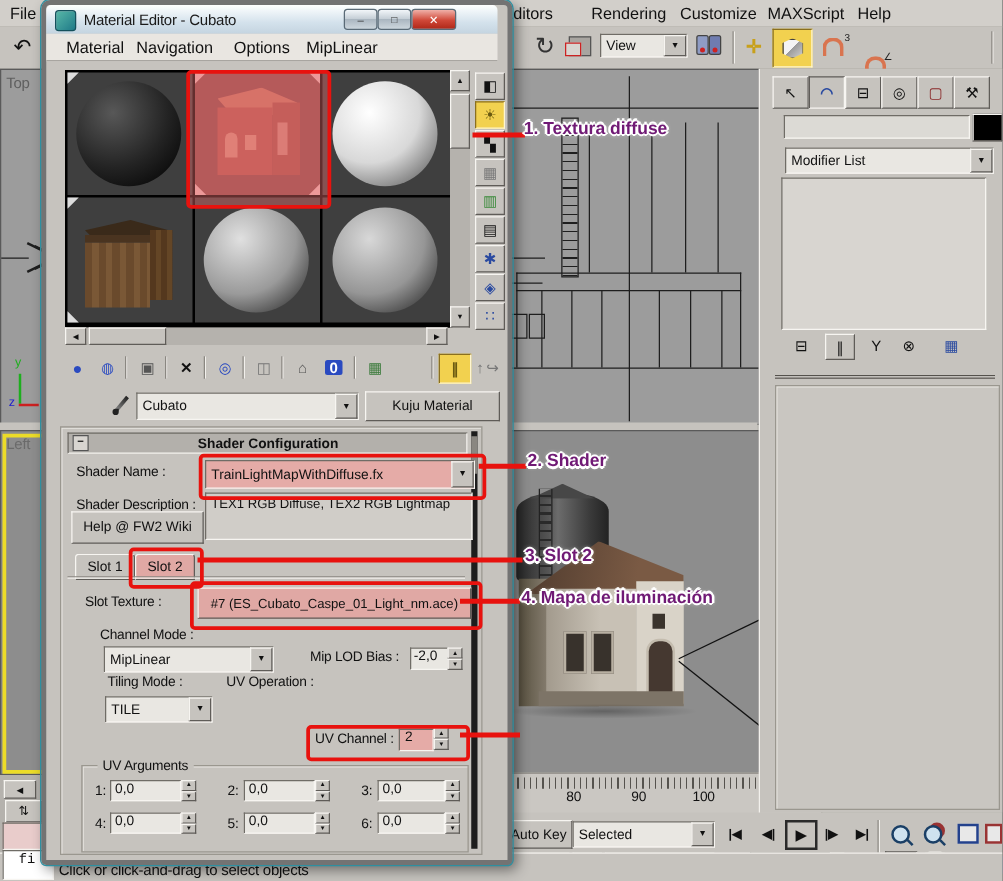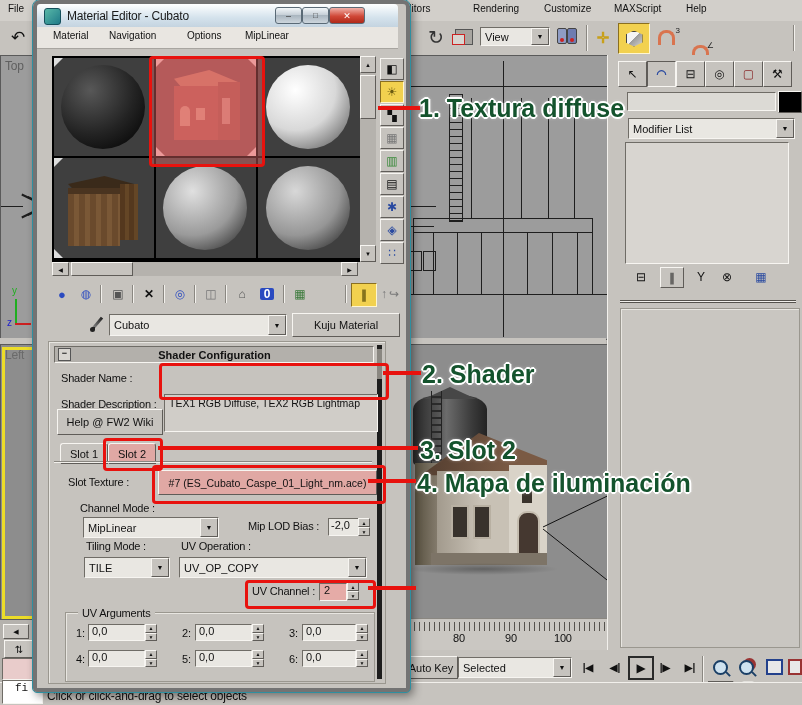--- a/index.html
+++ b/index.html
@@ -7,35 +7,35 @@
         font-family:"Liberation Sans",sans-serif;font-size:11px;color:#111;
         overflow:hidden;-webkit-font-smoothing:none;}
   .abs{position:absolute;}
   .raised{border:1px solid;border-color:#f7f5f1 #5f5c58 #5f5c58 #f7f5f1;background:#c6c3be;}
   .sunken{border:1px solid;border-color:#6f6c66 #f7f5f1 #f7f5f1 #6f6c66;background:#cdcac5;}
   .wsunken{border:1px solid;border-color:#6f6c66 #f7f5f1 #f7f5f1 #6f6c66;background:#e9e7e2;}
   .btn{display:flex;align-items:center;justify-content:center;cursor:default;}
   .ico{font-size:12px;line-height:1;}
   .sep{width:1px;background:#8a8781;border-right:1px solid #f2f0ec;}
   .lbl{white-space:nowrap;letter-spacing:-0.2px;}
-  .menu-item{padding:2px 6px;white-space:nowrap;font-size:10px;}
+  .menu-item{padding:2px 6px;white-space:nowrap;font-size:13px;}
   .vp{background:#9c9c9c;}
   .wl{position:absolute;background:#1e1e1e;}
   .sphere{position:absolute;border-radius:50%;}
   .tri{position:absolute;width:0;height:0;border-style:solid;}
   .combo{display:flex;align-items:center;}
   .combo .cv{flex:1;padding:1px 4px;overflow:hidden;white-space:nowrap;}
   .combo .ca{width:16px;align-self:stretch;display:flex;align-items:center;justify-content:center;
              border:1px solid;border-color:#f7f5f1 #5f5c58 #5f5c58 #f7f5f1;background:#c6c3be;font-size:7px;}
   .spn{display:flex;flex-direction:column;width:12px;}
   .spn span{flex:1;display:flex;align-items:center;justify-content:center;font-size:5px;
             border:1px solid;border-color:#f7f5f1 #5f5c58 #5f5c58 #f7f5f1;background:#c6c3be;}
   .yellow{background:#f2d14f !important;border-color:#8a6f1f #fff6d0 #fff6d0 #8a6f1f !important;}
   .pressed{border-color:#5f5c58 #f7f5f1 #f7f5f1 #5f5c58 !important;}
-  .ann-text{position:absolute;z-index:60;font-size:25px;font-weight:bold;color:#14532d;white-space:nowrap;
+  .ann-text{position:absolute;z-index:60;font-size:14px;font-weight:bold;color:#701a75;white-space:nowrap;
     text-shadow:-2px 0 0 #fff,2px 0 0 #fff,0 -2px 0 #fff,0 2px 0 #fff,
                 -1px -1px 0 #fff,1px -1px 0 #fff,-1px 1px 0 #fff,1px 1px 0 #fff,0 0 4px #fff;}
   .ann-line{position:absolute;z-index:55;height:4px;background:#e8120e;}
   .redbox{position:absolute;border:3px solid #e8120e;border-radius:4px;z-index:40;}
   .redfill{background:rgba(236,110,110,0.42);}
   .winbtn{border:1px solid #5a6a76;border-radius:3px;background:linear-gradient(#f2f6f9,#c2ccd4 50%,#aab6c0 50%,#cdd6dd);
           display:flex;align-items:center;justify-content:center;font-size:9px;color:#333;}
   .rollout-hdr{background:#b3b0ab;border:1px solid;border-color:#6f6c66 #f7f5f1 #f7f5f1 #6f6c66;
                display:flex;align-items:center;font-weight:bold;}
   .groupbox{border:1px solid #9a978f;box-shadow:inset 1px 1px 0 #e8e6e1;}
@@ -484,20 +484,24 @@
         <div style="margin-top:4px;height:30px;background:#8a8781;"></div>
       </div>
 
       <div class="abs rollout-hdr" style="left:5px;top:4px;width:318px;height:15px;">
         <span style="width:11px;height:11px;border:1px solid #555;background:#d8d5d0;font-size:9px;line-height:9px;text-align:center;margin:0 3px;">−</span>
         <span style="flex:1;text-align:center;margin-right:18px;">Shader Configuration</span>
       </div>
 
       <span class="abs lbl" style="left:12px;top:30px;">Shader Name :</span>
       <div class="redbox" style="left:110px;top:21px;width:224px;height:31px;"></div>
+      <div class="abs combo sunken" style="left:115px;top:26px;width:214px;height:21px;background:#e5aba7;">
+        <span class="cv">TrainLightMapWithDiffuse.fx</span>
+        <span class="ca">▼</span>
+      </div>
 
       <span class="abs lbl" style="left:12px;top:56px;text-align:center;">Shader Description :</span>
       <div class="abs sunken" style="left:115px;top:52px;width:214px;height:38px;background:#d0cdc8;padding:2px 4px;box-sizing:border-box;">
         <div style="font-size:10.5px;">TEX1 RGB Diffuse, TEX2 RGB Lightmap</div>
       </div>
       <div class="abs btn raised" style="left:8px;top:67px;width:104px;height:24px;">
         <span>Help @ FW2 Wiki</span>
       </div>
 
       <div class="abs btn raised" style="left:11px;top:101px;width:46px;height:19px;border-radius:3px 3px 0 0;">
@@ -524,24 +528,20 @@
       <div class="abs wsunken" style="left:279px;top:176px;width:29px;height:16px;"><span style="padding-left:2px;">-2,0</span></div>
       <div class="abs spn" style="left:309px;top:176px;height:18px;">
           <span>▲</span>
           <span>▼</span>
         </div>
 
       <span class="abs lbl" style="left:37px;top:198px;">Tiling Mode :</span>
       <span class="abs lbl" style="left:132px;top:198px;">UV Operation :</span>
       <div class="abs combo wsunken" style="left:35px;top:215px;width:84px;height:19px;">
         <span class="cv">TILE</span>
-        <span class="ca">▼</span>
-      </div>
-      <div class="abs combo wsunken" style="left:130px;top:215px;width:186px;height:19px;">
-        <span class="cv">UV_OP_COPY</span>
         <span class="ca">▼</span>
       </div>
 
       <div class="redbox" style="left:196px;top:238px;width:125px;height:23px;"></div>
       <span class="abs lbl" style="left:203px;top:243px;">UV Channel :</span>
       <div class="abs wsunken" style="left:270px;top:241px;width:26px;height:16px;background:#e5aba7;"><span style="padding-left:4px;">2</span></div>
       <div class="abs spn" style="left:298px;top:240px;height:18px;">
           <span>▲</span>
           <span>▼</span>
         </div>

